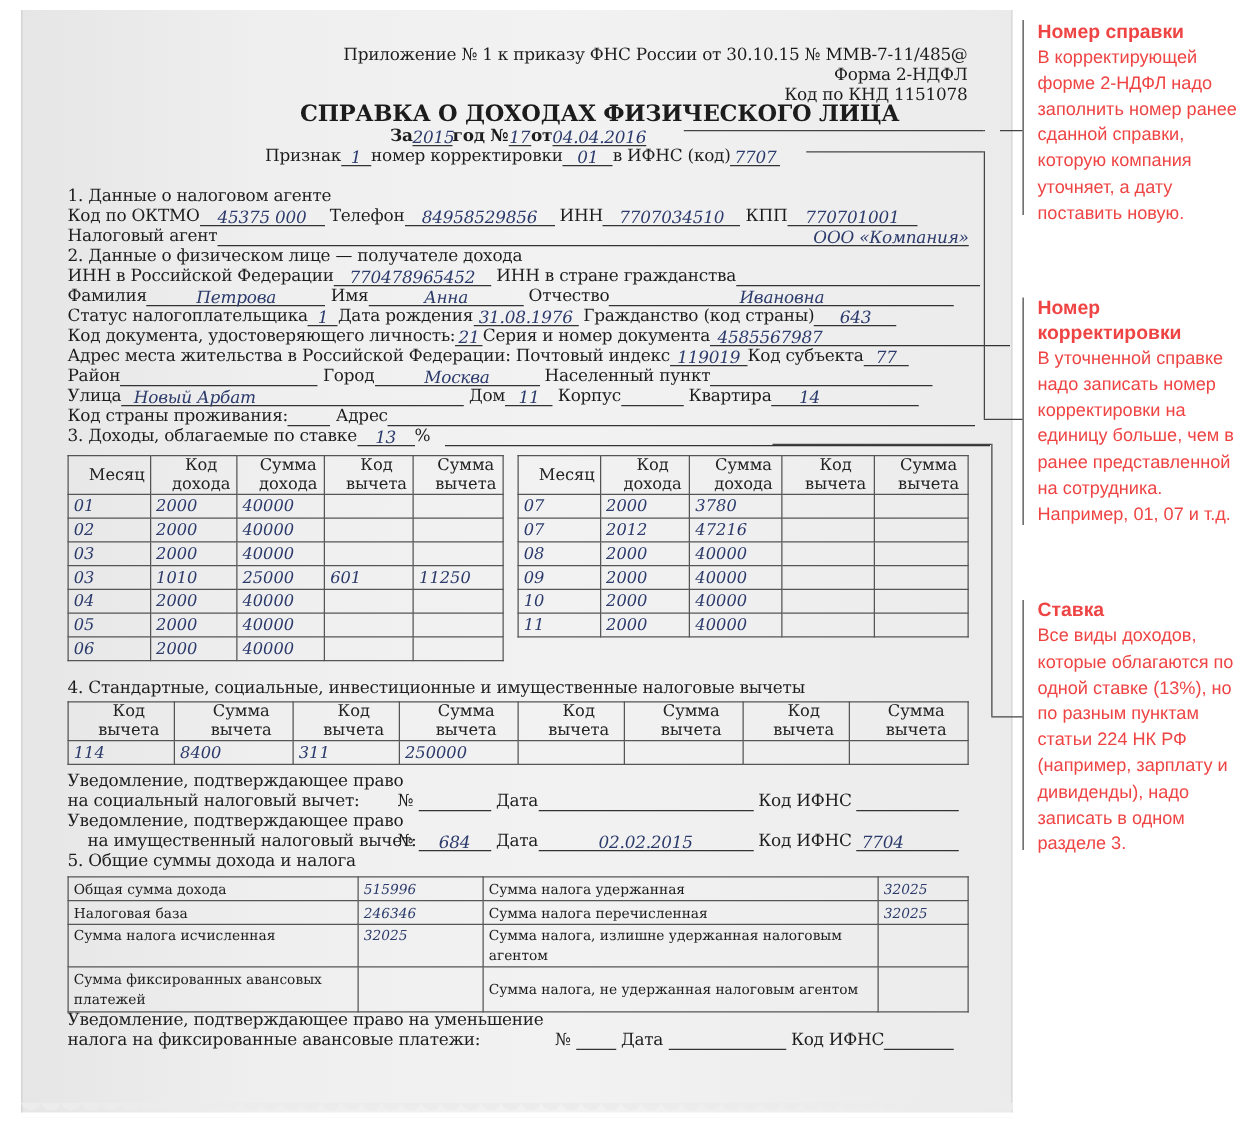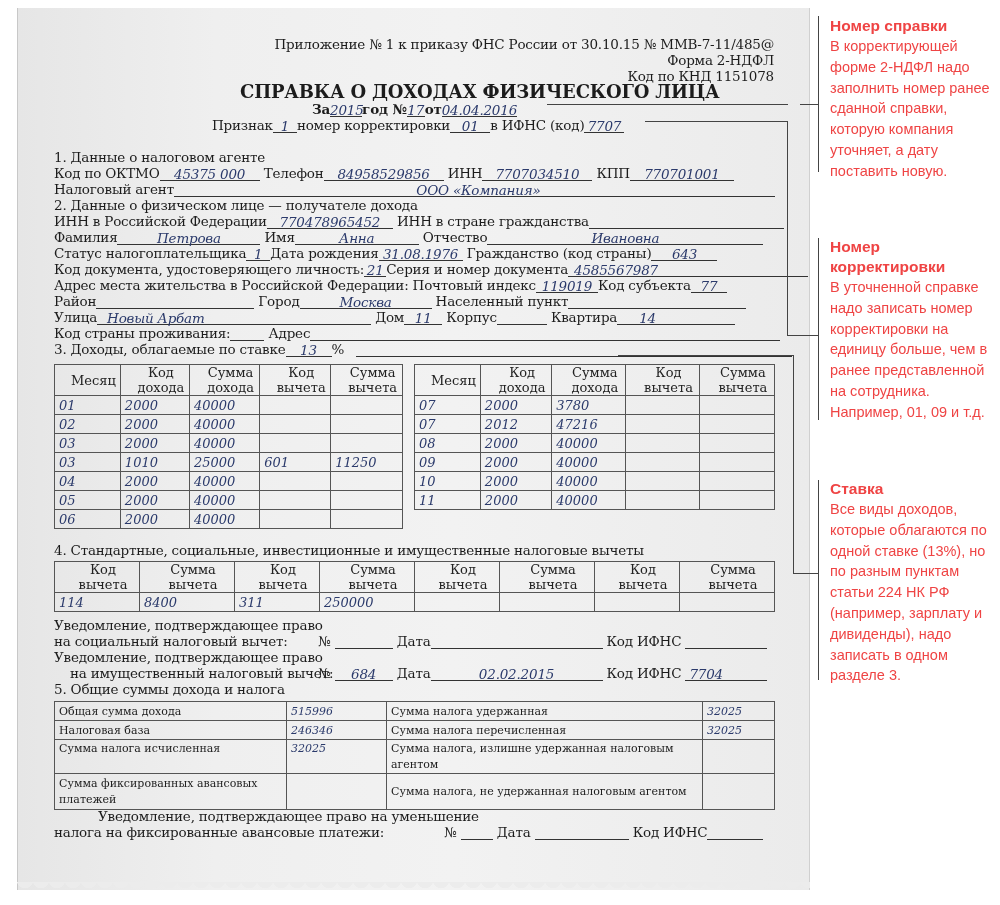--- a/index.html
+++ b/index.html
@@ -54,21 +54,21 @@
 </div>
 
 <div class="t" style="left:54px; top:149px;">1. Данные о налоговом агенте</div>
 <div class="t" style="left:54px; top:165px;">
   <span>Код по ОКТМО</span><span class="u v" style="width:100px">45375 000</span>
   <span>Телефон</span><span class="u v" style="width:120px">84958529856</span>
   <span>ИНН</span><span class="u v" style="width:110px">7707034510</span>
   <span>КПП</span><span class="u v" style="width:104px">770701001</span>
 </div>
 <div class="t" style="left:54px; top:181px;">
-  <span>Налоговый агент</span><span class="u v" style="width:601px; text-align:center; padding-left:8px">ООО «Компания»</span>
+  <span>Налоговый агент</span><span class="u v" style="width:601px; text-align:right; padding-left:8px">ООО «Компания»</span>
 </div>
 
 <div class="t" style="left:54px; top:197px;">2. Данные о физическом лице — получателе дохода</div>
 <div class="t" style="left:54px; top:213px;">
   <span>ИНН в Российской Федерации</span><span class="u v" style="width:126px">770478965452</span>
   <span>ИНН в стране гражданства</span><span class="u" style="width:195px"></span>
 </div>
 <div class="t" style="left:54px; top:229px;">
   <span>Фамилия</span><span class="u v" style="width:143px">Петрова</span>
   <span>Имя</span><span class="u v" style="width:124px">Анна</span>
@@ -284,21 +284,21 @@
   </tr>
   <tr>
     <td style="white-space:normal; line-height:16px; height:36px">Сумма фиксированных авансовых платежей</td>
     <td class="v"></td>
     <td style="white-space:normal; line-height:16px">Сумма налога, не удержанная налоговым агентом</td>
     <td class="v"></td>
   </tr>
 </tbody>
   </table>
 
-<div class="t" style="left:54px; top:808px;margin-left:44px;">Уведомление, подтверждающее право на уменьшение</div>
+<div class="t" style="left:54px; top:808px;">Уведомление, подтверждающее право на уменьшение</div>
 <div class="t" style="left:54px; top:824px;">налога на фиксированные авансовые платежи:</div>
 <div class="t" style="left:444px; top:824px;">
   <span>№</span> <span class="u" style="width:32px"></span>
   <span>Дата</span> <span class="u" style="width:94px"></span>
   <span>Код ИФНС</span><span class="u" style="width:56px"></span>
 </div>
 
 <div class="conn" style="left:547px; top:104px; width:240px; height:1px;"></div>
 <div class="conn" style="left:787px; top:104px; width:1px; height:1px;"></div>
 <div class="conn" style="left:645px; top:121px; width:142px; height:1px;"></div>
@@ -311,20 +311,20 @@
 
 <div class="side-bar" style="top:16px; height:156px;"></div>
 <div class="side" style="top:16px;">
   <div class="h">Номер справки</div>
   <div class="p">В корректирующей форме 2-НДФЛ надо заполнить номер ранее сданной справки, которую компания уточняет, а дату поставить новую.</div>
 </div>
 
 <div class="side-bar" style="top:238px; height:182px;"></div>
 <div class="side" style="top:237px;">
   <div class="h" style="width:150px">Номер корректировки</div>
-  <div class="p">В уточненной справке надо записать номер корректировки на единицу больше, чем в ранее представленной на сотрудника. Например, 01, 09 и т.д.</div>
+  <div class="p">В уточненной справке надо записать номер корректировки на единицу больше, чем в ранее представленной на сотрудника. Например, 01, 07 и т.д.</div>
 </div>
 
 <div class="side-bar" style="top:480px; height:200px;"></div>
 <div class="side" style="top:479px;">
   <div class="h">Ставка</div>
   <div class="p">Все виды доходов, которые облагаются по одной ставке (13%), но по разным пунктам статьи 224 НК РФ (например, зарплату и дивиденды), надо записать в одном разделе 3.</div>
 </div>
 
 </body></html>

